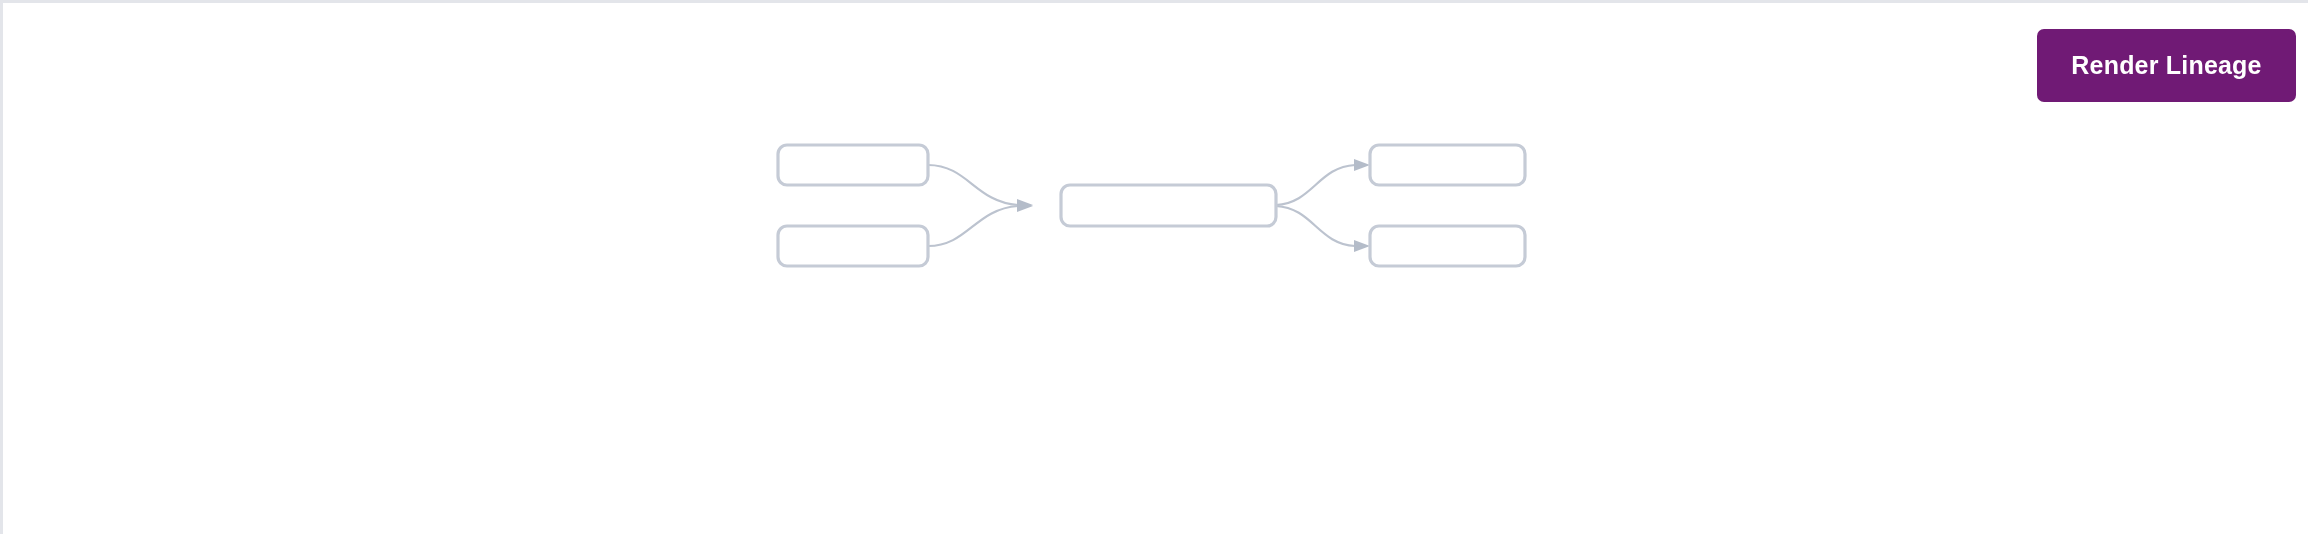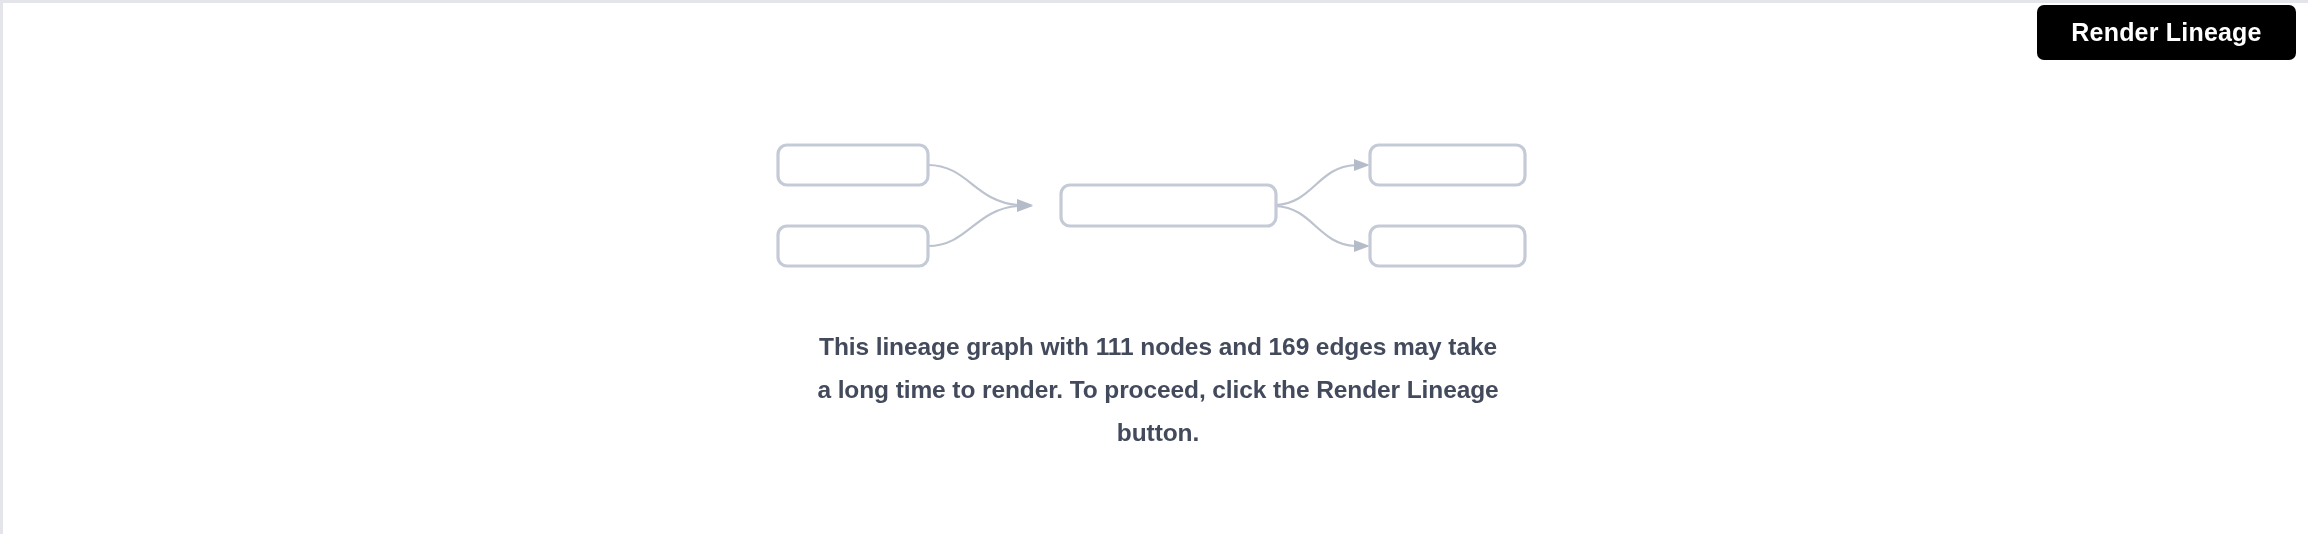--- a/index.html
+++ b/index.html
@@ -22,24 +22,24 @@
     background: #ffffff;
     box-sizing: border-box;
     border-top: 3px solid #e3e5ea;
     border-left: 3px solid #e3e5ea;
   }
 
   
   .render-btn {
     position: absolute;
     left: 2034px;
-    top: 2px;
+    top: 26px;
     width: 259px;
-    height: 55px;
-    background: #000000;
+    height: 73px;
+    background: #701a75;
     color: #ffffff;
     border: none;
     border-radius: 7px;
     font-family: "Liberation Sans", sans-serif;
     font-size: 25px;
     font-weight: bold;
     letter-spacing: 0.2px;
     cursor: pointer;
     display: flex;
     align-items: center;
@@ -118,19 +118,14 @@
       <polygon class="arrow-head" points="611,117 627,123 611,129"></polygon>
 
       <rect class="node-rect" x="35" y="22" width="150" height="40" rx="9" ry="9"></rect>
       <rect class="node-rect" x="35" y="103" width="150" height="40" rx="9" ry="9"></rect>
       <rect class="node-rect" x="318" y="62" width="215" height="41" rx="9" ry="9"></rect>
       <rect class="node-rect" x="627" y="22" width="155" height="40" rx="9" ry="9"></rect>
       <rect class="node-rect" x="627" y="103" width="155" height="40" rx="9" ry="9"></rect>
     </svg>
   </div>
 
-  <div class="message">
-    <span class="message-line">This lineage graph with 111 nodes and 169 edges may take</span>
-    <span class="message-line">a long time to render. To proceed, click the Render Lineage</span>
-    <span class="message-line">button.</span>
-  </div>
 
 </div>
 
 </body></html>

